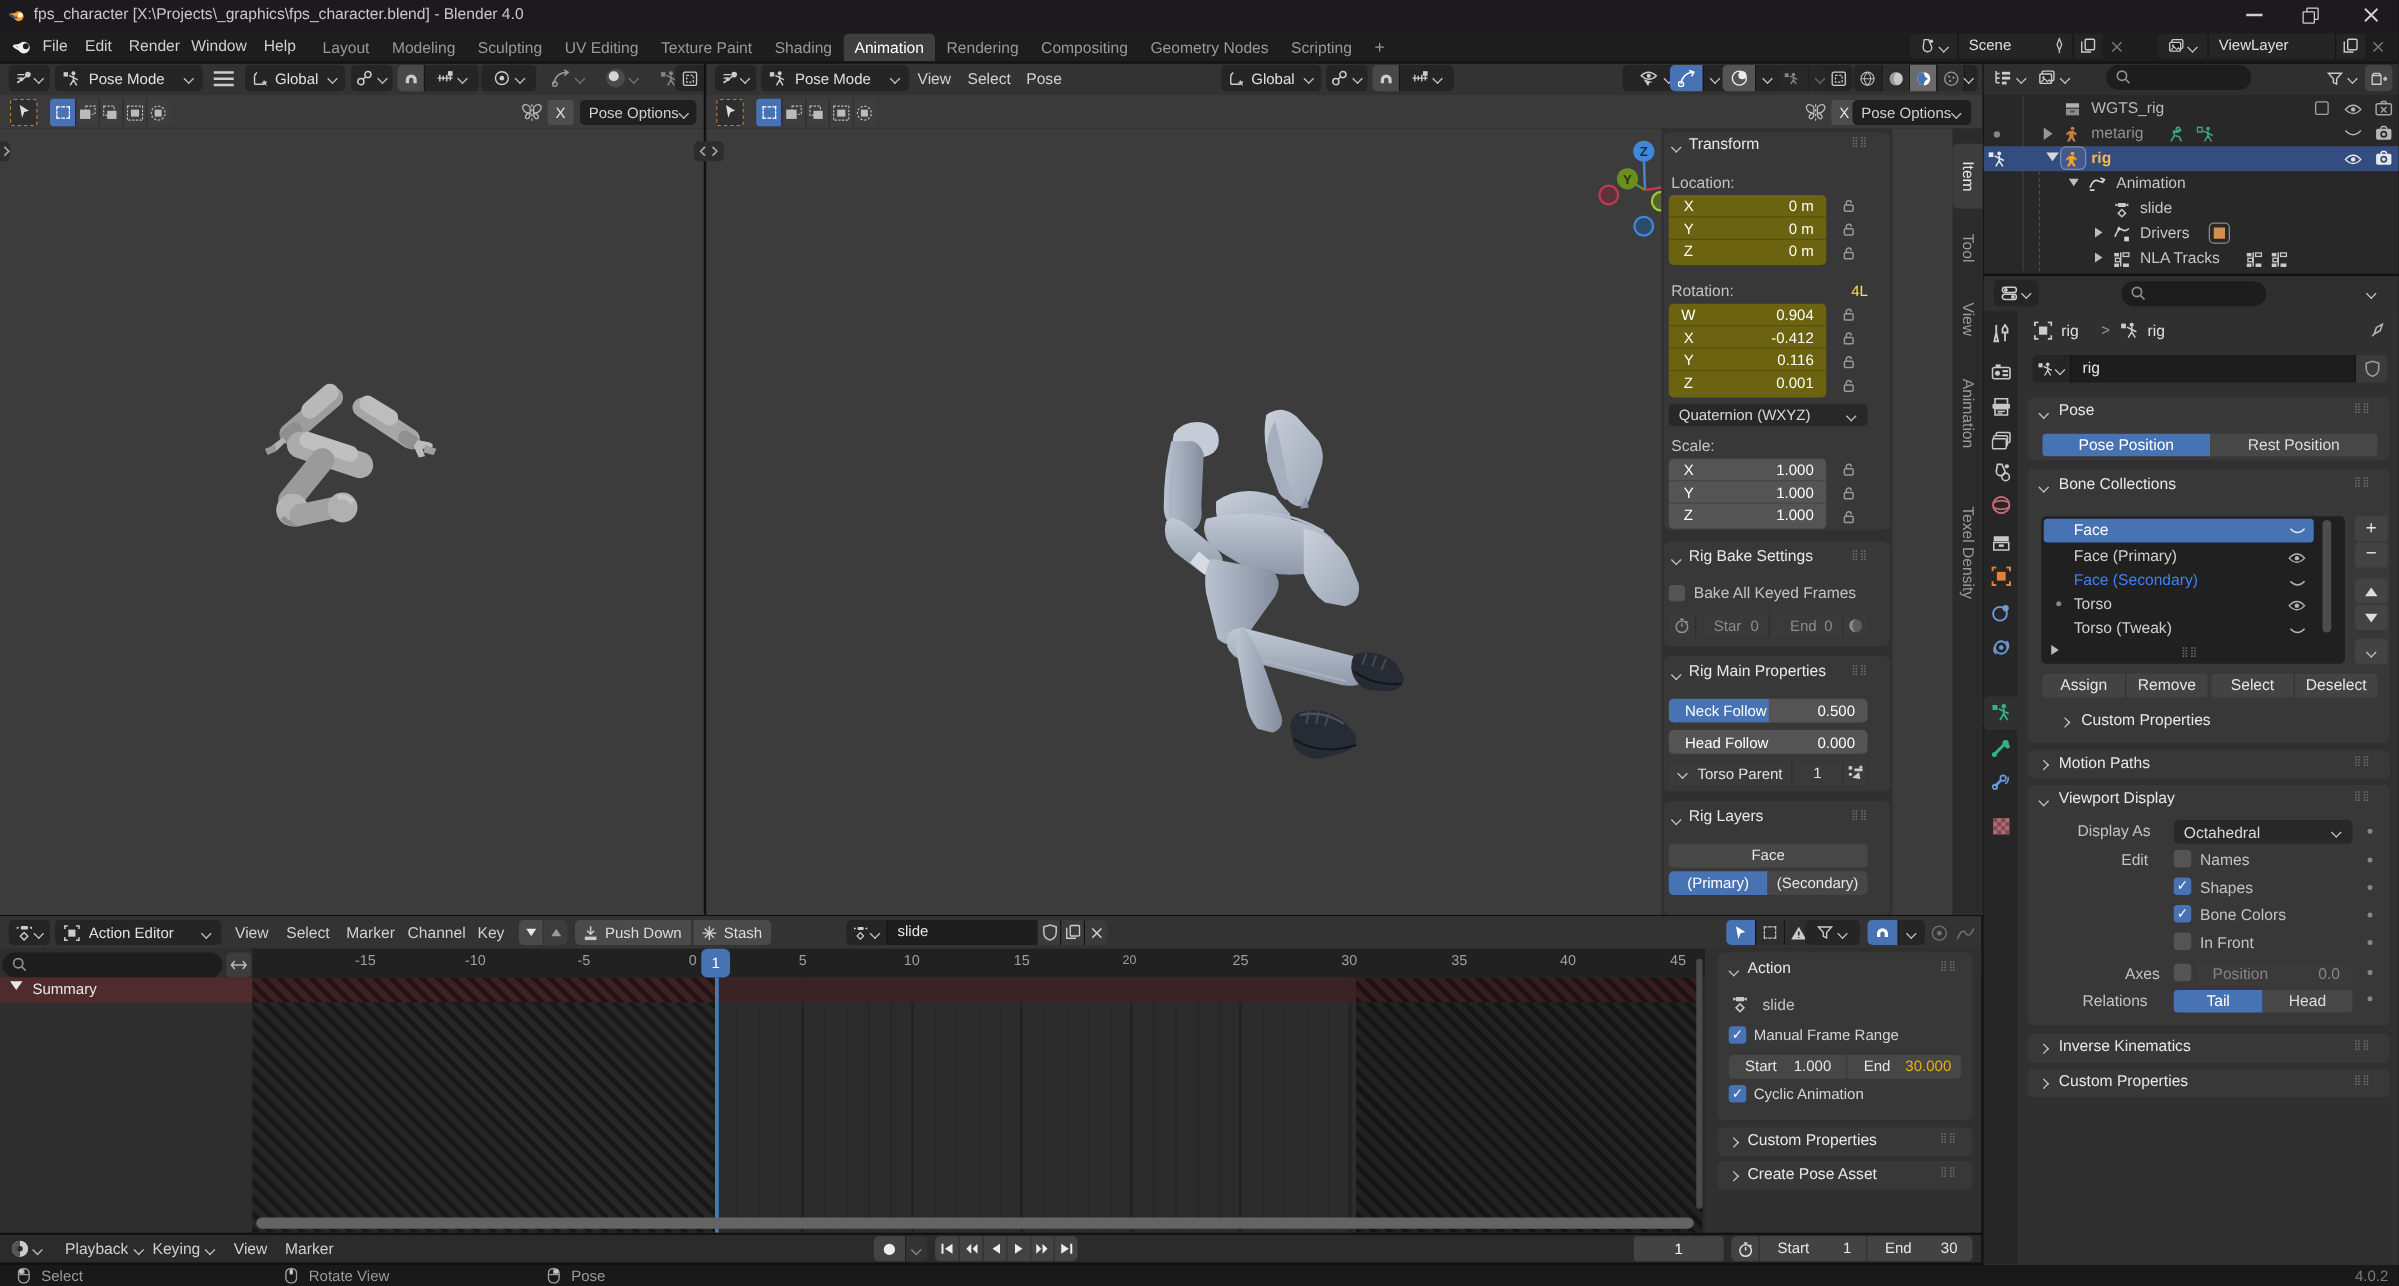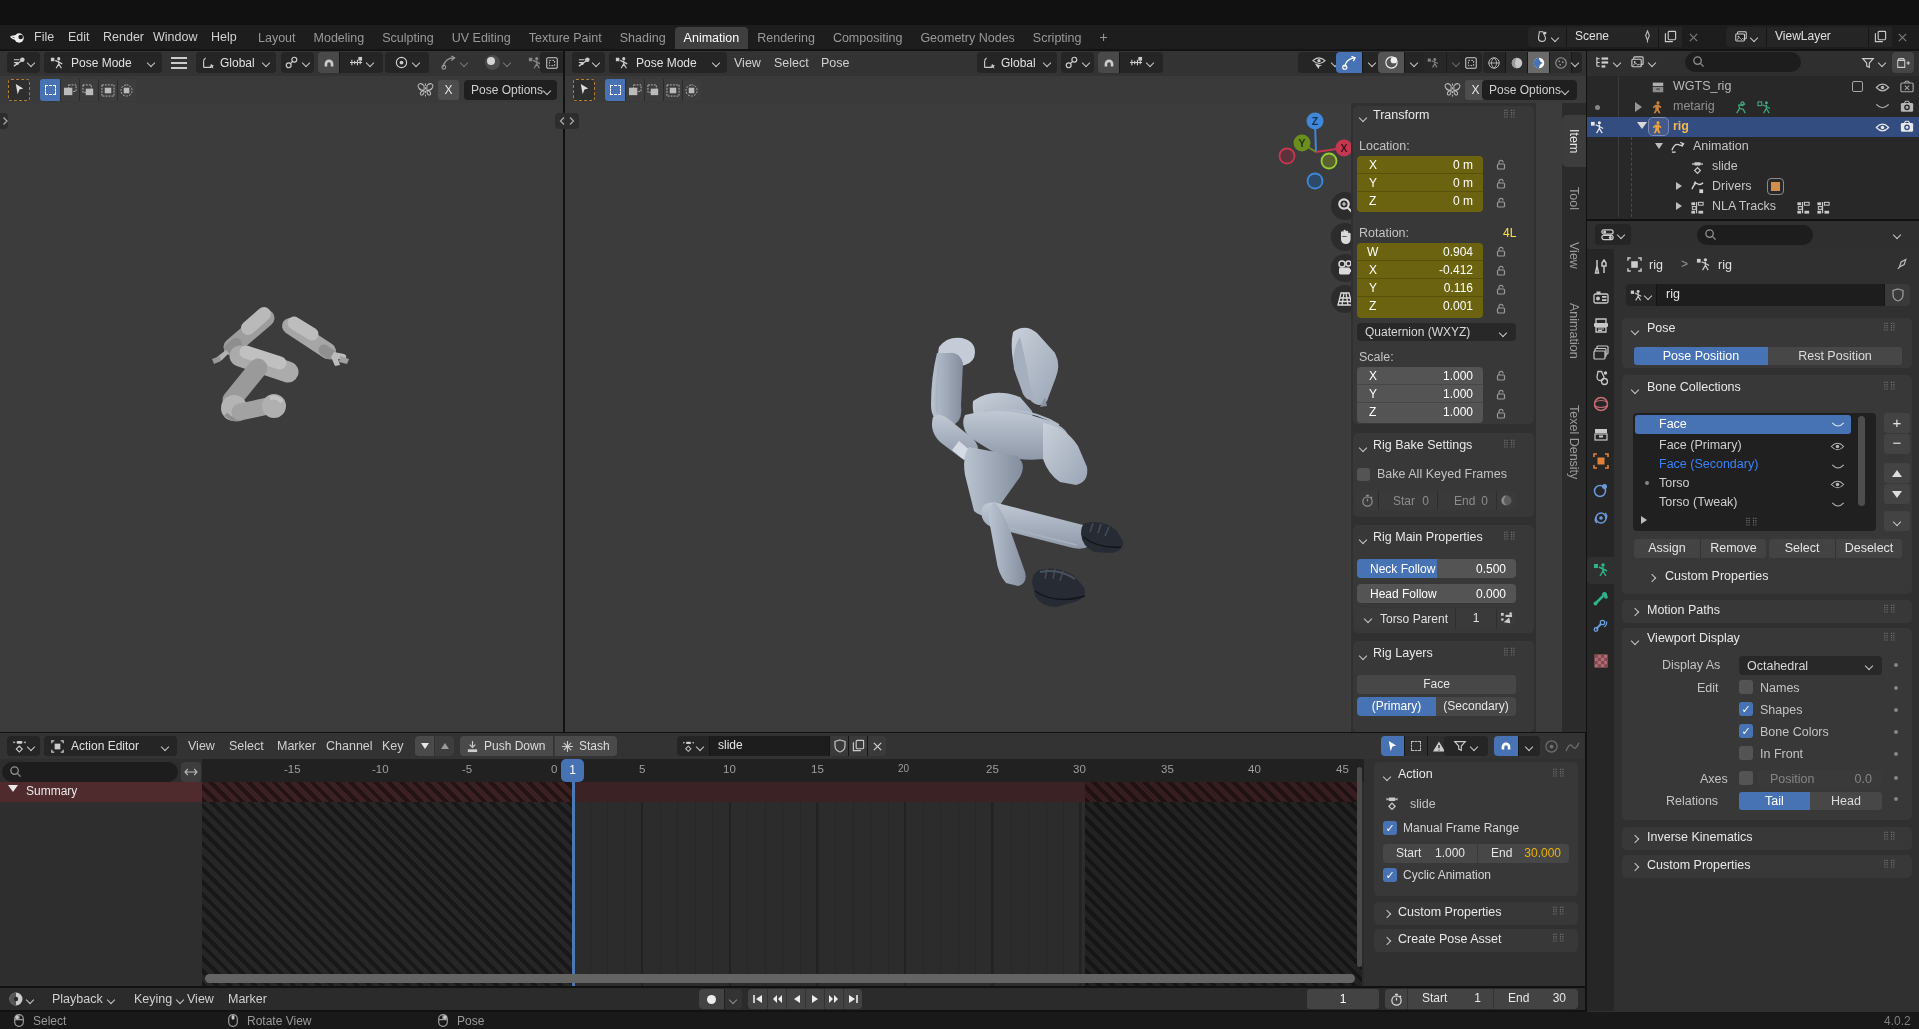--- a/index.html
+++ b/index.html
@@ -27,20 +27,35 @@
   .chev:after { content:""; position:absolute; left:1px; top:2px; width:5px; height:5px; border-right:1.6px solid #c8c8c8; border-bottom:1.6px solid #c8c8c8; transform:rotate(45deg); }
   .chevr:after { transform:rotate(-45deg); left:0; top:2px; }
   .grip { color:#707070; font-size:8px; letter-spacing:1px; }
   .dot { width:5px; height:5px; border-radius:50%; background:#868686; }
   svg { display:block; }
 </style>
 </head>
 <body>
 <div id="stage">
 
+<div class="abs titlebar">
+  <svg class="abs" style="left:6px;top:5px" width="15" height="15" viewBox="0 0 16 16">
+        <circle cx="9.5" cy="8.5" r="4.2" fill="#ff9822"></circle>
+        <circle cx="10.8" cy="7.6" r="2.1" fill="#fff"></circle>
+        <path d="M1 6.5 L8 5.5 L5.5 8 Z" fill="#ff9822"></path>
+        <path d="M1.5 6.8 Q5 10.5 8 9.5" stroke="#265787" stroke-width="1.6" fill="none"></path>
+      </svg>
+  <span class="abs" style="left:27px;top:4px;color:#c9c9c9;font-size:12.5px">fps_character [X:\Projects\_graphics\fps_character.blend] - Blender 4.0</span>
+  <span class="abs" style="left:1797px;top:11px;width:13px;height:1.5px;background:#d0d0d0"></span>
+  <span class="abs" style="left:1845px;top:6px;width:10px;height:10px;border:1.4px solid #d0d0d0;border-radius:1px"></span>
+  <span class="abs" style="left:1842px;top:9px;width:10px;height:10px;border:1.4px solid #d0d0d0;border-radius:1px;background:#1c1a1c"></span>
+  <svg class="abs" style="left:1890px;top:5px" width="14" height="14" viewBox="0 0 14 14">
+        <path d="M2 2 L12 12 M12 2 L2 12" stroke="#d0d0d0" stroke-width="1.5"></path>
+      </svg>
+</div>
 
 <div class="abs topbar">
   <svg class="abs" style="left:9px;top:4px" width="17" height="17" viewBox="0 0 16 16">
         <circle cx="9.5" cy="8.5" r="4.4" fill="#eee"></circle>
         <circle cx="11" cy="7.5" r="2.2" fill="#1d1d1d"></circle>
         <path d="M1 6.5 L8.5 5.3 L5.5 8.2 Z" fill="#eee"></path>
         <path d="M1.5 7 Q5 10.8 8.5 9.6" stroke="#eee" stroke-width="1.5" fill="none"></path>
       </svg>
   <span class="abs menuitem" style="left:34px">File</span>
   <span class="abs menuitem" style="left:68px">Edit</span>
@@ -557,21 +572,21 @@
           <rect x="3" y="7.5" width="11" height="7" rx="1.4" fill="#d9d9d9"></rect>
           <path d="M14 9.5l3.5-1.8v6L14 12Z" fill="#d9d9d9"></path>
         </svg>
   </div>
   <div class="abs" style="left:766px;top:236px;width:28px;height:28px;border-radius:50%;background:#2c2c2c">
     <svg style="margin:5px" width="18" height="18" viewBox="0 0 18 18">
           <path d="M5 3h8l3 12H2Z M8 3l-2 12M10 3l2 12M3.5 8h11M2.8 11.5h12.4" fill="none" stroke="#d9d9d9" stroke-width="1.3"></path>
         </svg>
   </div>
 
-  <div class="abs" style="left:786px;top:54px;width:185px;height:629px;background:#303030">
+  <div class="abs" style="left:764px;top:54px;width:185px;height:629px;background:#303030">
 
     <div class="abs panel" style="left:2px;top:3px;width:181px;height:318px"></div>
     <span class="abs chev" style="left:8px;top:10px"></span>
         <span class="abs phead" style="left:22px;top:5px">Transform</span>
         <span class="abs grip" style="left:152px;top:6px">⣿⣿</span>
     <span class="abs lbl" style="left:8px;top:36px">Location:</span>
     <div class="abs" style="left:6px;top:53px;width:126px;height:56px;background:#6b6310;border-radius:4px;overflow:hidden">
       <div style="height:18px;border-bottom:1px solid #57510c;position:relative">
             <span class="abs" style="left:12px;top:2px;color:#fff">X</span>
             <span class="abs" style="right:10px;top:2px;color:#fff">0 m</span>
@@ -1367,21 +1382,21 @@
           <circle cx="8" cy="8" r="6.5" fill="#ccc"></circle>
           <path d="M8 1.5a6.5 6.5 0 0 0 0 13Z" fill="#555"></path>
           <circle cx="8" cy="8" r="2.2" fill="#2b2b2b"></circle>
         </svg>
         <span class="chev" style="margin-left:2px"></span>
   </div>
   <div class="abs grp" style="left:52px;top:1px;height:20px">
         <span class="menuitem" style="line-height:20px">Playback</span>
         <span class="chev" style="margin-left:4px"></span>
       </div>
-  <div class="abs grp" style="left:134px;top:1px;height:20px">
+  <div class="abs grp" style="left:122px;top:1px;height:20px">
         <span class="menuitem" style="line-height:20px">Keying</span>
         <span class="chev" style="margin-left:4px"></span>
       </div>
   <div class="abs" style="left:187px;top:1px"><span class="menuitem" style="line-height:20px">View</span></div>
   <div class="abs" style="left:228px;top:1px"><span class="menuitem" style="line-height:20px">Marker</span></div>
   <div class="abs grp" style="left:699px;top:1px;height:20px">
     <div class="grp" style="width:25px;height:20px;background:#434343;border-radius:4px 0 0 4px;justify-content:center">
           <span style="width:9px;height:9px;border-radius:50%;background:#ededed"></span>
         </div>
     <div class="grp" style="width:18px;height:20px;background:#333;border-radius:0 4px 4px 0;border-left:1px solid #222;justify-content:center">

